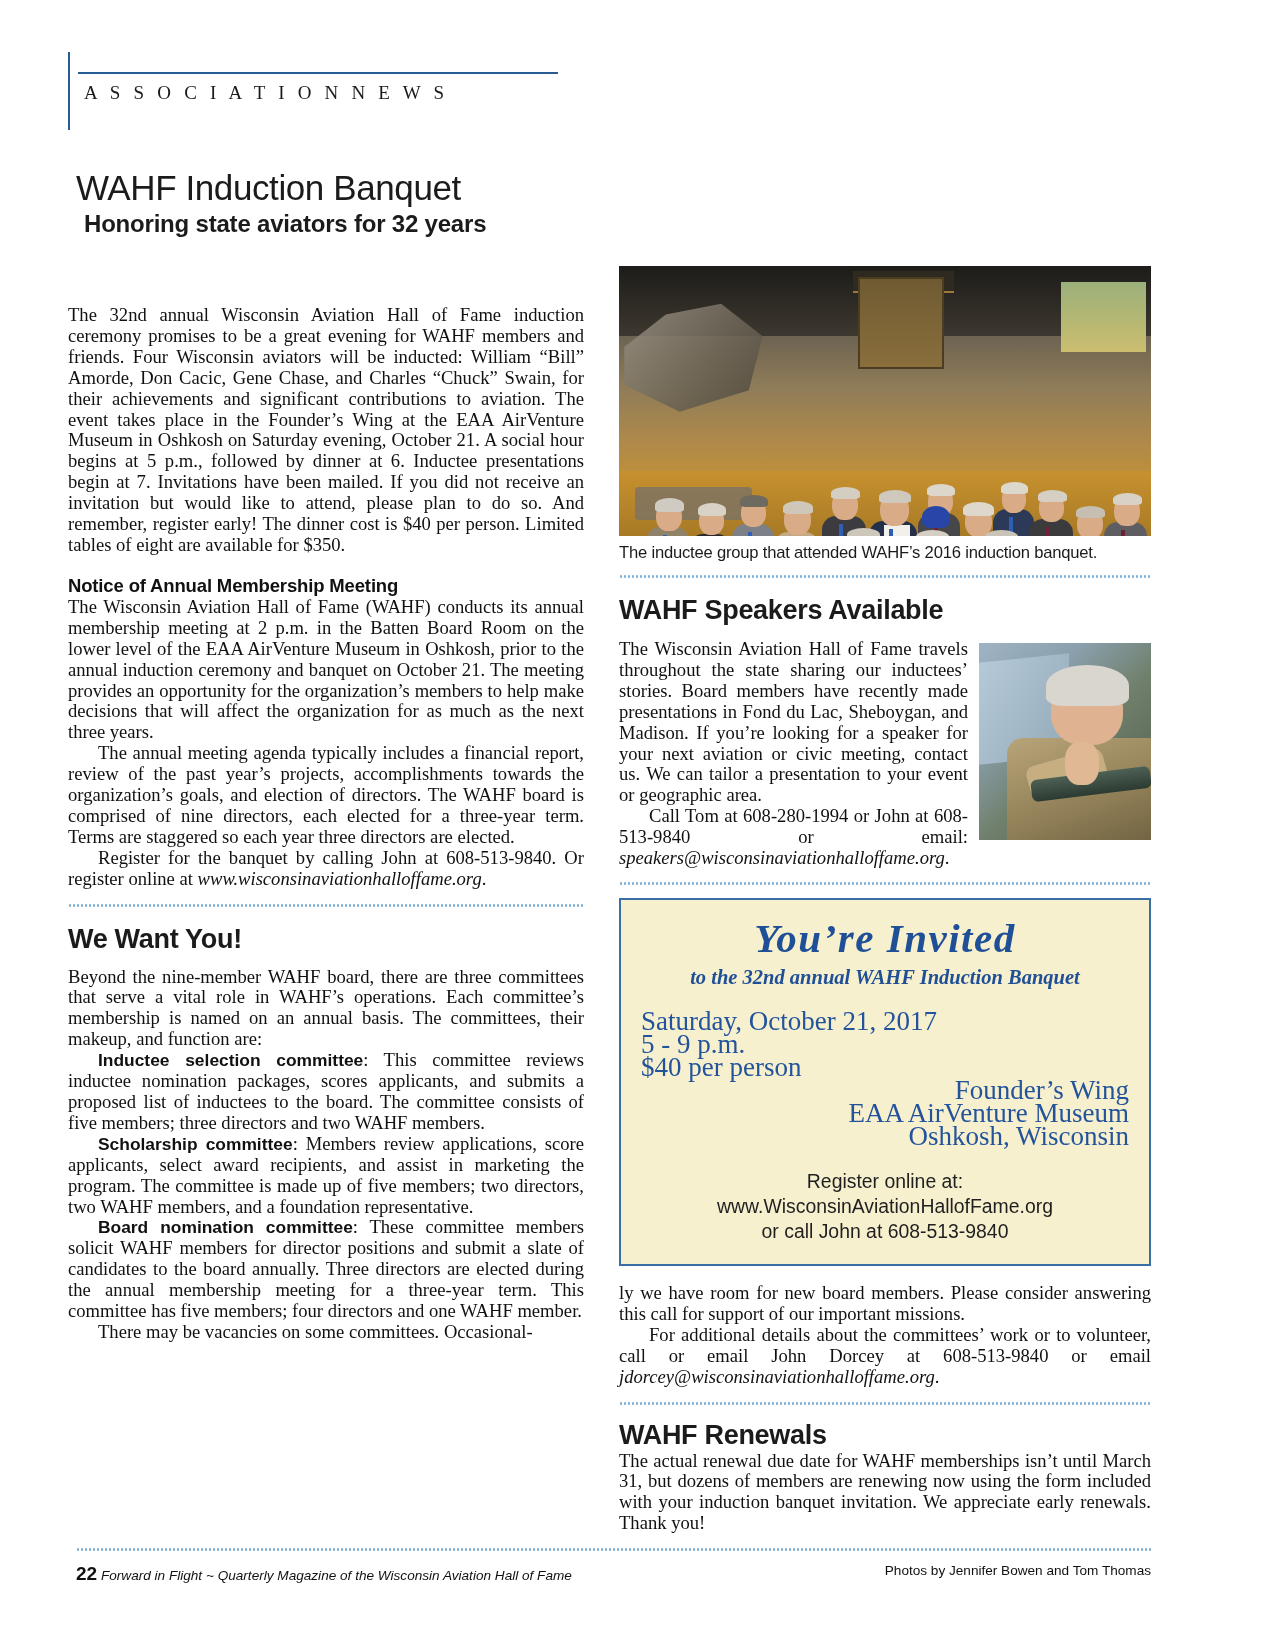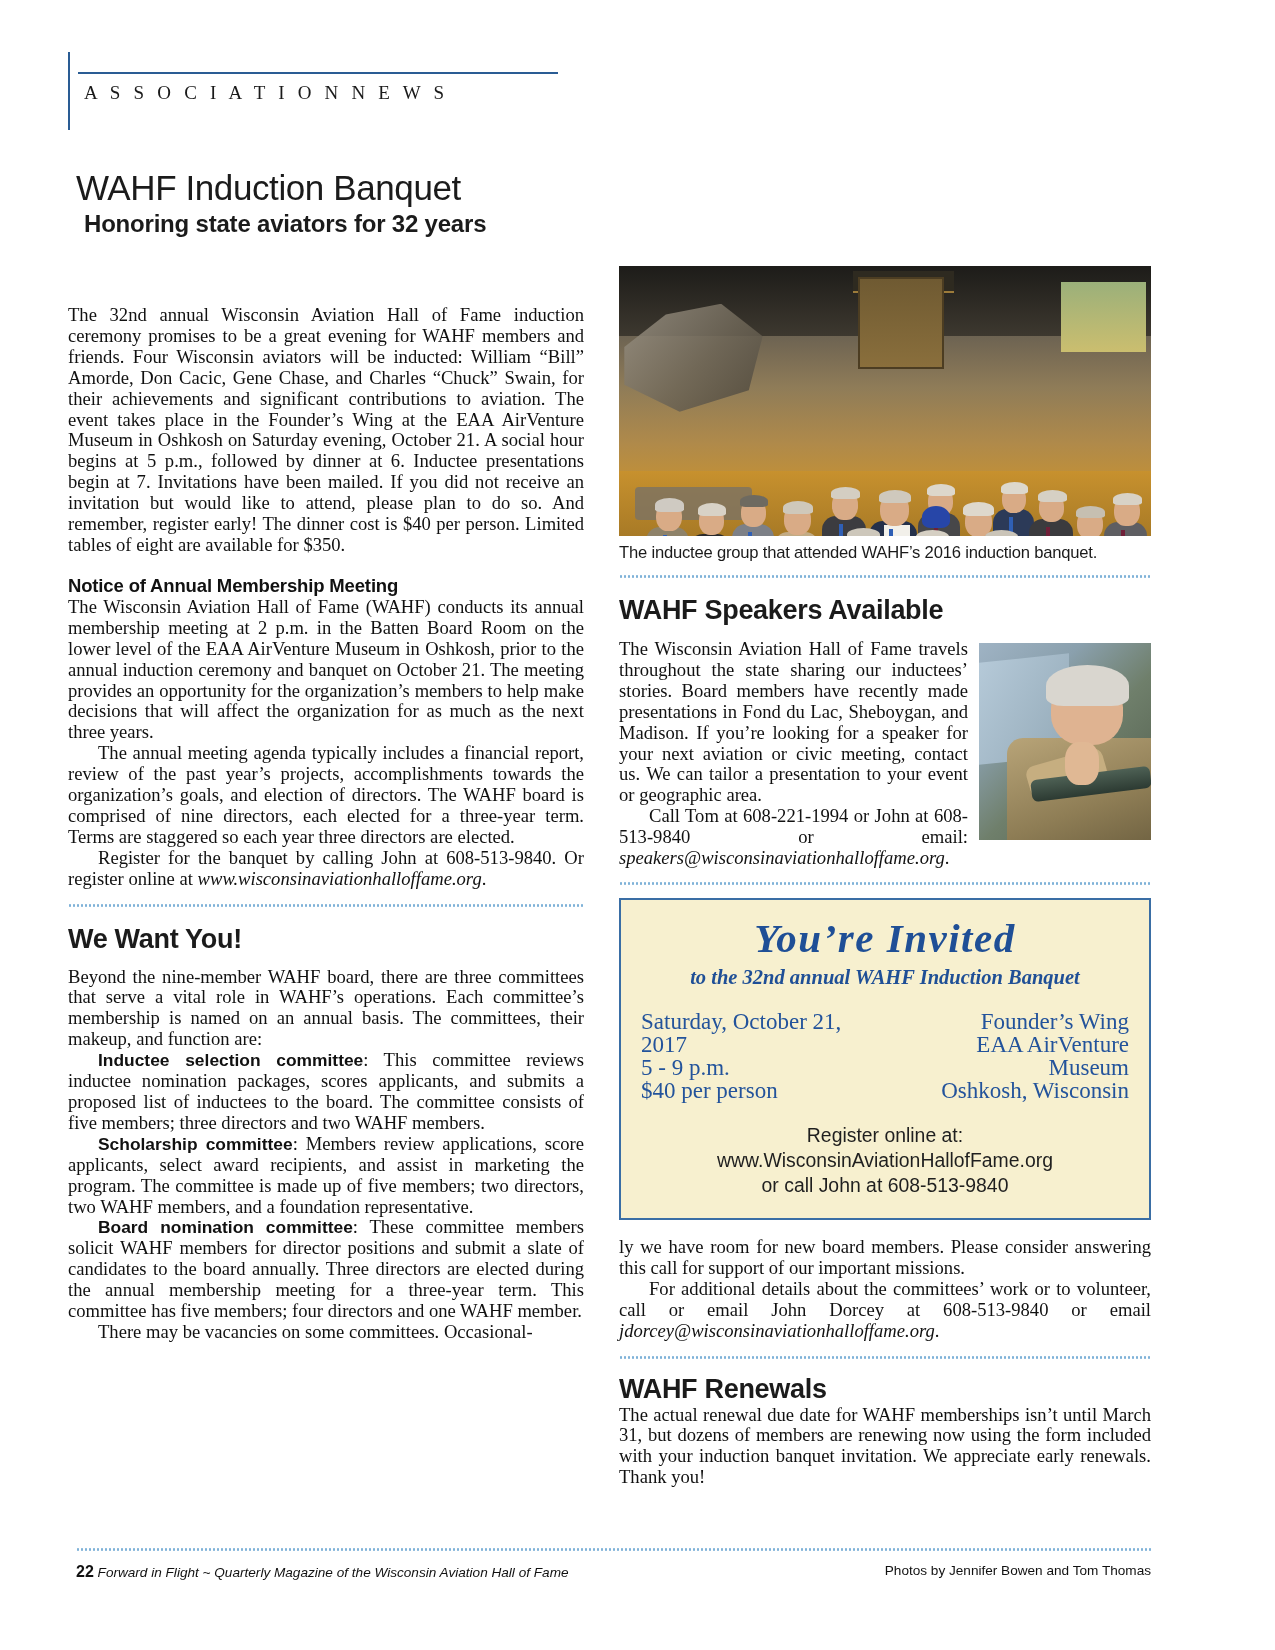--- a/index.html
+++ b/index.html
@@ -288,23 +288,24 @@
     font-style: italic;
     font-size: 20.5px;
     color: #1f4f96;
     margin-top: 6px;
   }
   .invite-grid {
     display: flex;
     justify-content: space-between;
     margin-top: 21px;
     font-family: "Liberation Serif", serif;
-    font-size: 23px;
+    font-size: 27px;
     color: #23539b;
     line-height: 23px;
+    flex-direction: column;
   }
   .invite-grid .right { text-align: right; }
   .invite-reg {
     margin-top: 21px;
     text-align: center;
     font-family: "Liberation Sans", sans-serif;
     font-size: 19.4px;
     color: #1f1f1f;
     line-height: 25px;
   }
@@ -324,21 +325,21 @@
     position: absolute;
     left: 76px;
     top: 1563px;
     font-family: "Liberation Sans", sans-serif;
     font-size: 13.6px;
     color: #111;
   }
   .footer-left .pg {
     font-weight: bold;
     font-style: normal;
-    font-size: 16px;
+    font-size: 19px;
   }
   .footer-left .ftxt { font-style: italic; }
   .footer-right {
     position: absolute;
     right: 124px;
     top: 1563px;
     font-family: "Liberation Sans", sans-serif;
     font-size: 13.6px;
     color: #111;
   }
@@ -504,21 +505,21 @@
       <div class="screen"></div>
       <div class="sp-body"></div>
       <div class="sp-arm"></div>
       <div class="sp-mic"></div>
       <div class="sp-head"></div>
       <div class="sp-hair"></div>
       <div class="sp-hand"></div>
     </div>
 
     <p class="body noindent">The Wisconsin Aviation Hall of Fame travels throughout the state sharing our inductees’ stories. Board members have recently made presentations in Fond du Lac, Sheboygan, and Madison. If you’re looking for a speaker for your next aviation or civic meeting, contact us. We can tailor a presentation to your event or geographic area.</p>
-    <p class="body"><span>Call Tom at 608-221-1994 or John at 608-513-9840 or email: </span><em class="ital">speakers@wisconsinaviationhalloffame.org</em><span>.</span></p>
+    <p class="body"><span>Call Tom at 608-280-1994 or John at 608-513-9840 or email: </span><em class="ital">speakers@wisconsinaviationhalloffame.org</em><span>.</span></p>
 
     <div style="height:13px"></div>
     <div class="dot-rule"></div>
     <div style="height:13px"></div>
 
     <div class="invite-box">
       <div class="invite-script">You’re Invited</div>
       <div class="invite-sub">to the 32nd annual WAHF Induction Banquet</div>
       <div class="invite-grid">
         <div class="left">

